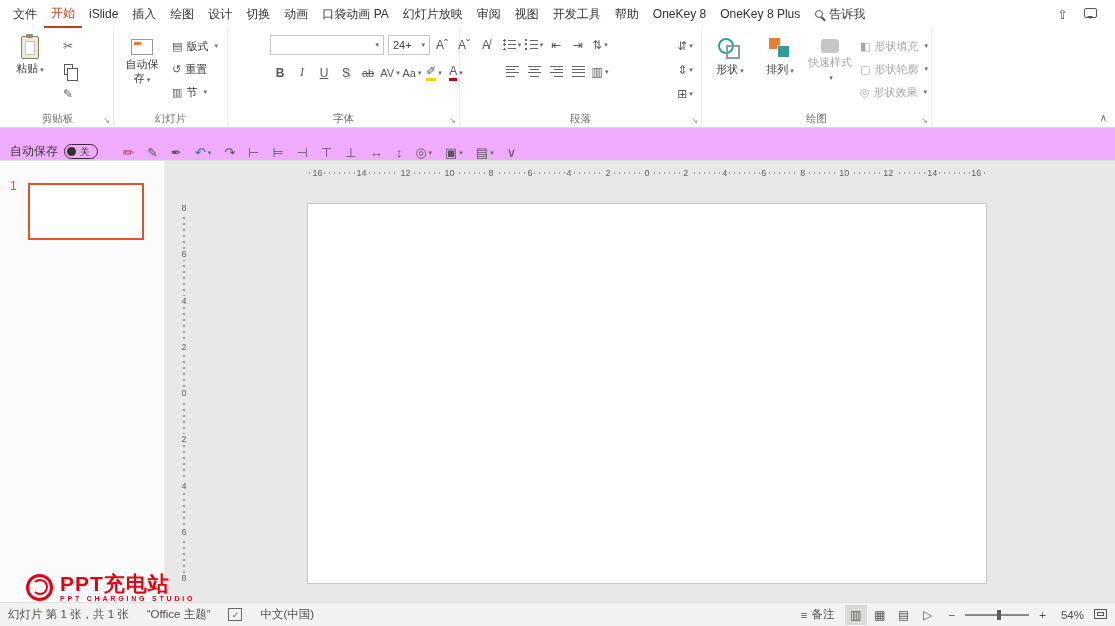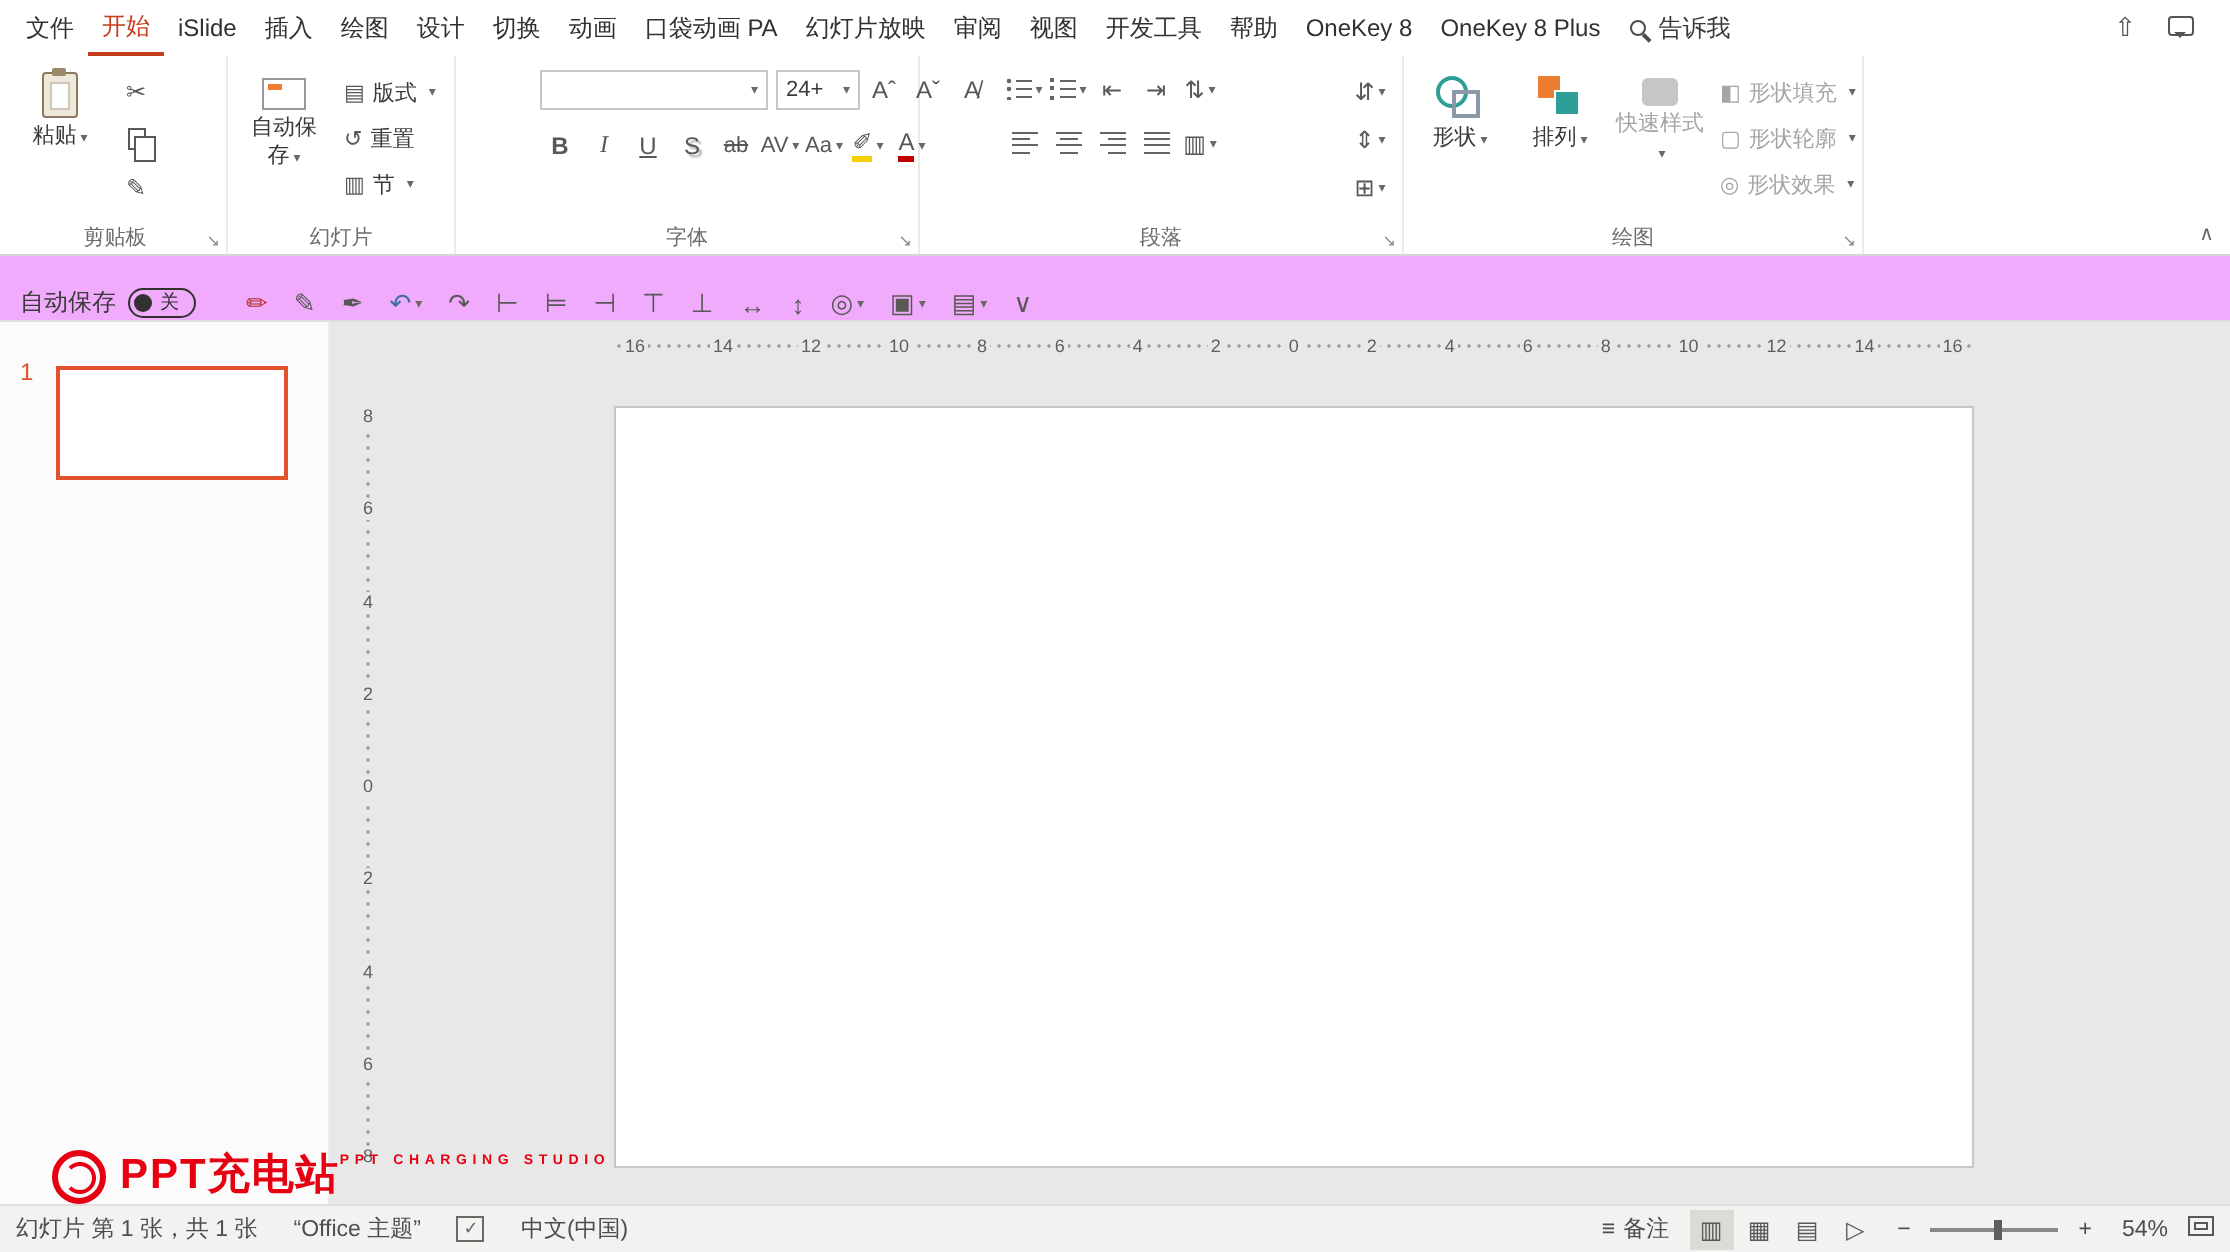--- a/index.html
+++ b/index.html
@@ -125,21 +125,21 @@
   .hruler{position:absolute;left:142px;top:6px;width:680px;height:12px;display:flex;justify-content:space-between;align-items:flex-start;padding:0 4px;font-size:9px;color:#5f5f5f;
     background-image:radial-gradient(circle,#9a9a9a 0.7px,transparent 1px);background-size:5px 12px;background-position:0 50%;}
   .hruler .rnum{background:#e8e8e8;padding:0 1.5px;line-height:12px;}
   .vruler{position:absolute;left:13px;top:42px;width:12px;height:381px;display:flex;flex-direction:column;justify-content:space-between;align-items:center;font-size:9px;color:#5f5f5f;
     background-image:radial-gradient(circle,#9a9a9a 0.7px,transparent 1px);background-size:12px 6px;background-position:50% 0;}
   .vruler .rnum{background:#e8e8e8;padding:1px 0;line-height:1;}
   .canvas{position:absolute;left:142px;top:42px;width:680px;height:381px;background:#fff;border:1px solid #c9c7c5;}
   .watermark{position:absolute;left:26px;bottom:0;display:flex;align-items:center;gap:7px;z-index:5;}
   .wm-logo{width:27px;height:27px;border:3.5px solid var(--watermark-red,#e60012);border-radius:50%;position:relative;flex:none;}
   .wm-logo::after{content:"";position:absolute;inset:2.5px;border-radius:50%;border:2.5px solid var(--watermark-red,#e60012);border-left-color:transparent;}
-  .wm-txt{display:flex;flex-direction:row;text-align:right;}
+  .wm-txt{display:flex;flex-direction:column;}
   .wm-title{font-size:21px;font-weight:700;color:var(--watermark-red,#e60012);line-height:1.05;letter-spacing:1px;}
   .wm-sub{font-size:7px;font-weight:600;color:var(--watermark-red,#e60012);letter-spacing:2.8px;}
 
   
   .statusbar{height:24px;flex:none;background:#f3f2f1;border-top:1px solid #e3e1df;display:flex;align-items:center;gap:18px;padding:0 8px;font-size:11.5px;color:#4f4d4b;}
   .sb-item{white-space:nowrap;}
   .spell{display:inline-flex;width:14px;height:13px;border:1px solid #6a6865;align-items:center;justify-content:center;font-size:9px;color:#6a6865;}
   .sb-right{margin-left:auto;display:flex;align-items:center;gap:10px;}
   .sb-notes{display:flex;align-items:center;gap:4px;font-size:11.5px;color:#4f4d4b;}
   .sb-views{display:flex;gap:2px;}

